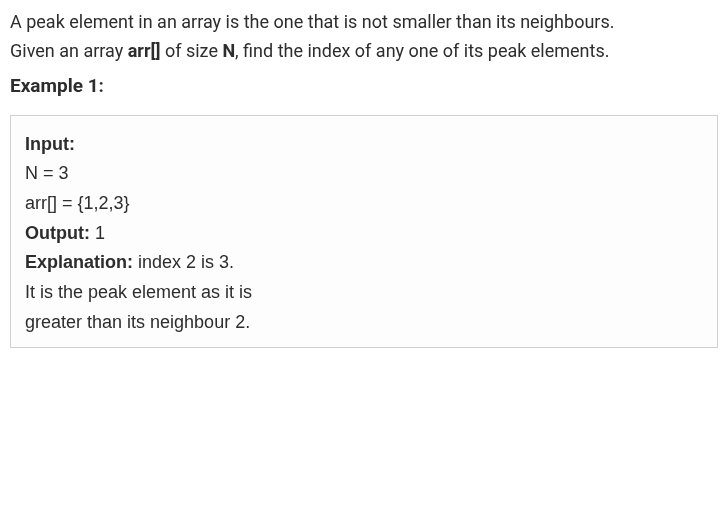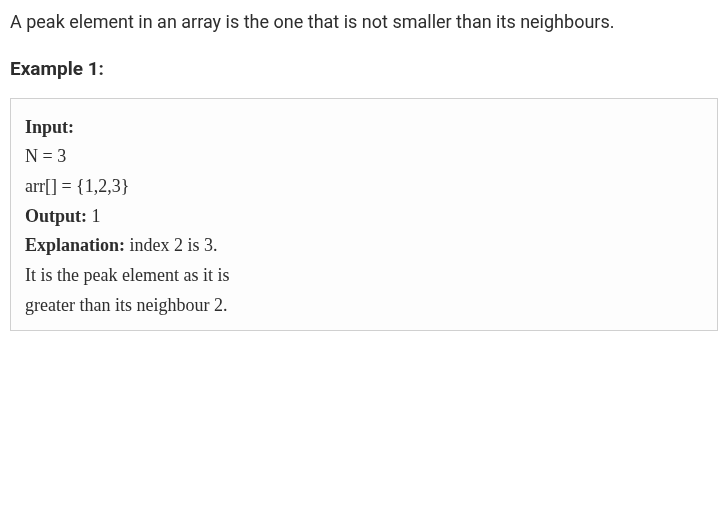--- a/index.html
+++ b/index.html
@@ -10,52 +10,55 @@
     body {
       font-family: -apple-system, BlinkMacSystemFont, "Segoe UI", Roboto, "Helvetica Neue", Arial, sans-serif;
       font-size: 18px;
       line-height: 1.5;
       color: #2d2d2d;
       padding: 8px 10px;
       width: 728px;
       background: #fff;
     }
     .description {
-      margin-bottom: 20px;
+      margin-bottom: 8px;
     }
     .description p {
       margin-bottom: 2px;
     }
     .bold {
       font-weight: 700;
     }
     .example-heading {
       font-weight: 700;
       font-size: 19px;
       margin-bottom: 14px;
     }
     .code-block {
       border: 1px solid #d0d0d0;
       background: #fdfdfd;
       padding: 14px 14px 10px 14px;
-      font-family: Liberation Serif, serif;
+      font-family: Liberation Sans, sans-serif;
       font-size: 18px;
       line-height: 1.65;
       white-space: pre-wrap;
       color: #2d2d2d;
     }
     .code-block .label {
       font-weight: 700;
     }
   </style>
 </head>
 <body>
 
 <div class="description">
   <p>A peak element in an array is the one that is not smaller than its neighbours.</p>
+  <p>
+    <span>Given an array </span><span class="bold">arr[]</span><span> of size </span><span class="bold">N</span><span>, find the index of any one of its peak elements.</span>
+  </p>
 </div>
 
 <div class="example-heading">Example 1:</div>
 
 <div class="code-block"><span class="label">Input:</span>
 <span>N = 3</span>
 <span>arr[] = {1,2,3}</span>
 <span class="label">Output:</span><span> 1</span>
 <span class="label">Explanation:</span><span> index 2 is 3.
 It is the peak element as it is 

